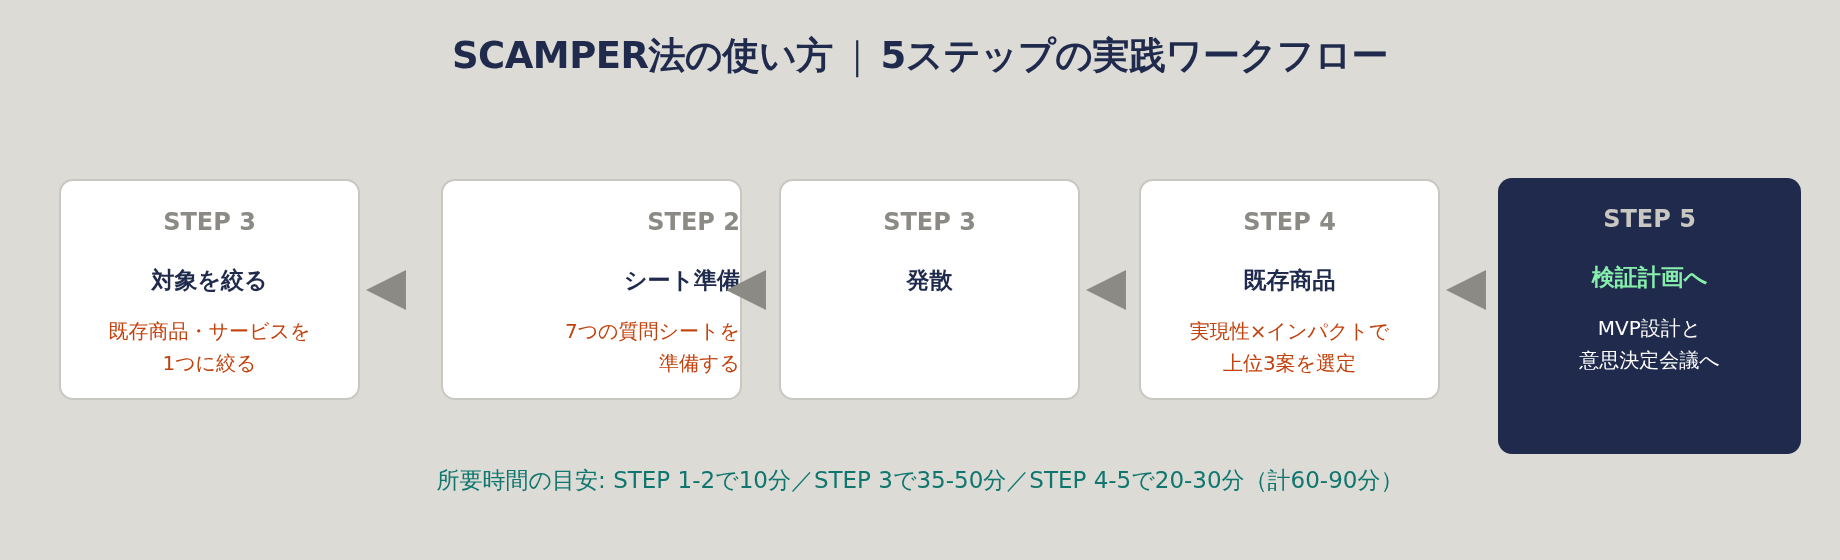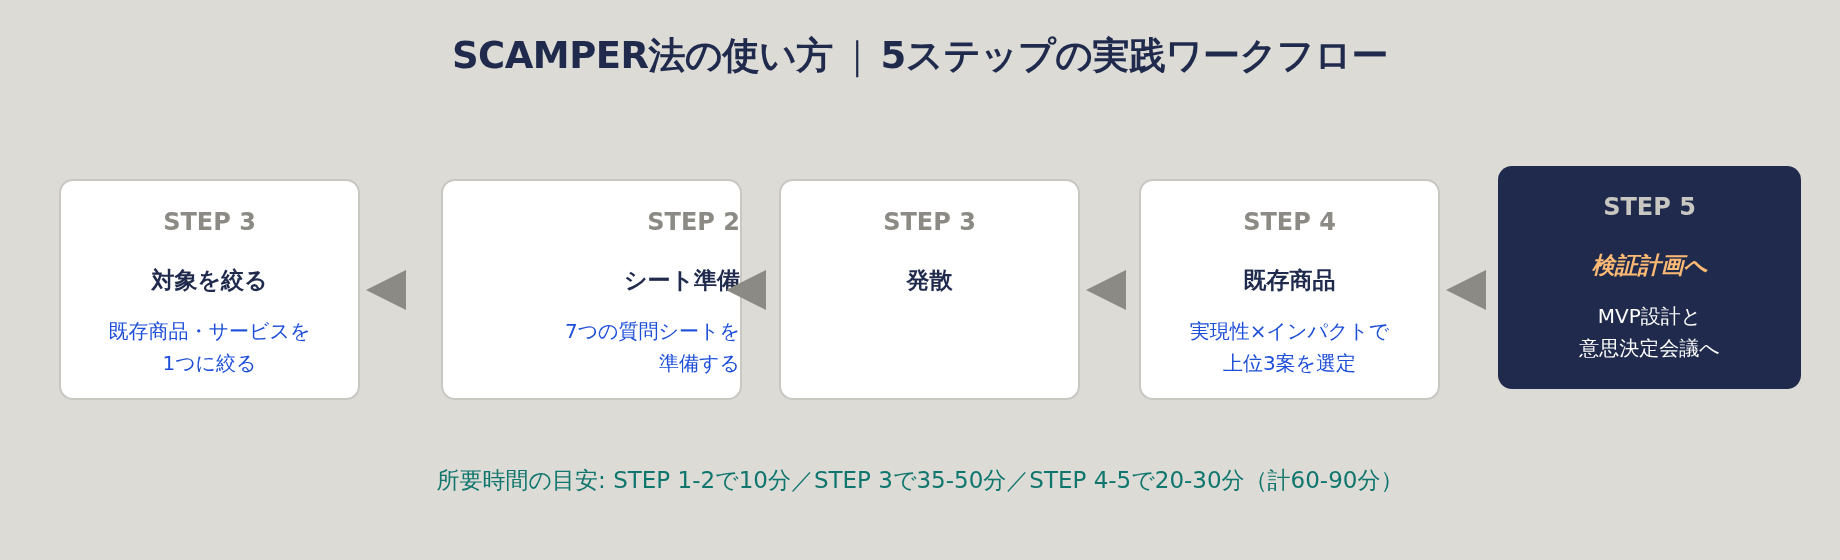--- a/index.html
+++ b/index.html
@@ -38,23 +38,23 @@
       height: 221px;
       box-sizing: border-box;
       background: #ffffff;
       border: 2px solid #c9c7c1;
       border-radius: 14px;
       text-align: center;
     }
     .card.highlight {
       background: #1f2a4c;
       border: none;
-      top: 166px;
+      top: 178px;
       width: 303px;
-      height: 223px;
+      height: 276px;
     }
     .card .step-label {
       position: absolute;
       left: 0;
       right: 0;
       top: 24px;
       font-size: 24px;
       font-weight: bold;
       color: #8c8a84;
       line-height: 34px;
@@ -66,30 +66,29 @@
       position: absolute;
       left: 0;
       right: 0;
       top: 80px;
       font-size: 23px;
       font-weight: bold;
       color: #1f2a4c;
       line-height: 38px;
     }
     .card.highlight .step-title {
-      color: #fdba74;
-      font-style: italic;
+      color: #86efac;
     }
     .card .step-desc {
       position: absolute;
       left: 0;
       right: 0;
       top: 134px;
       font-size: 20px;
-      color: #1d4ed8;
+      color: #c2410c;
       line-height: 32px;
     }
     .card .step-desc span {
       display: block;
     }
     .card.highlight .step-desc {
       color: #ffffff;
     }
     .arrow {
       position: absolute;

